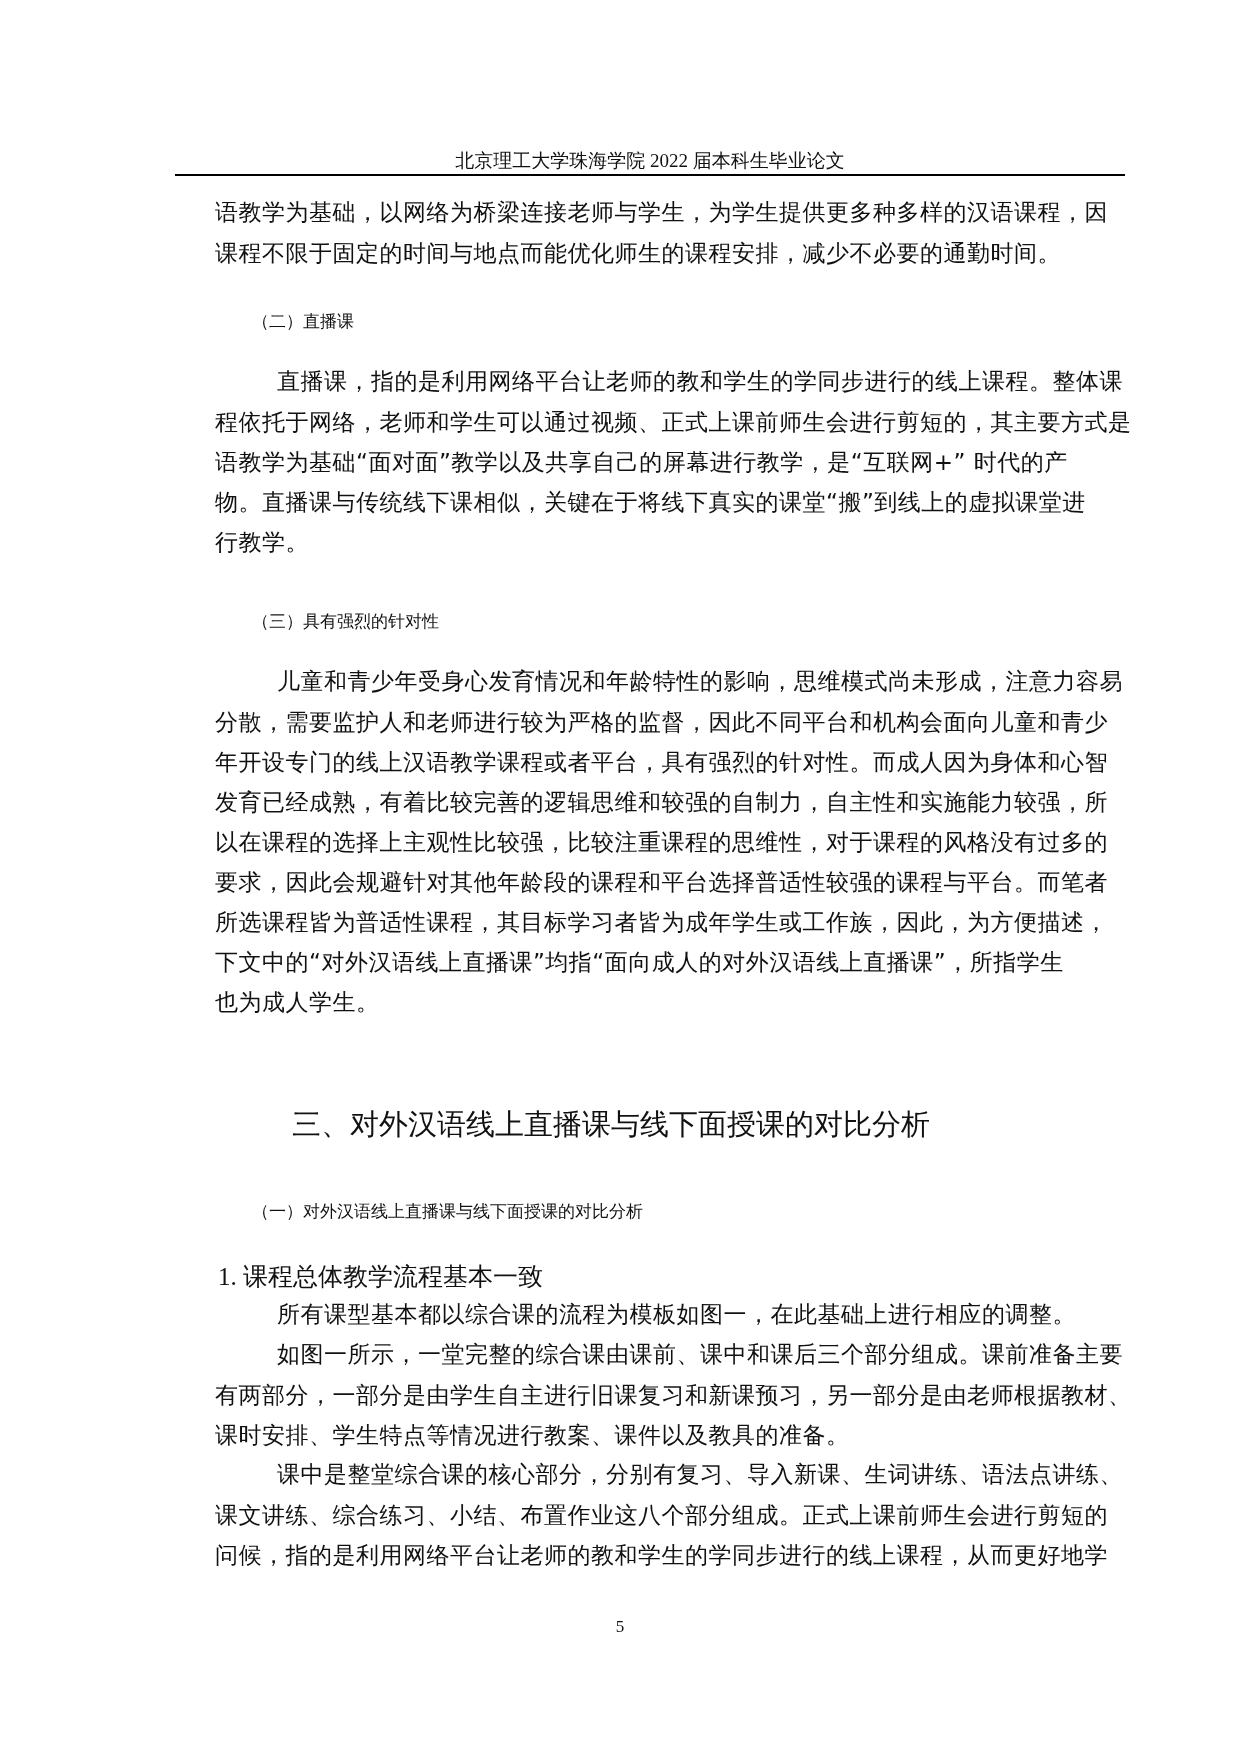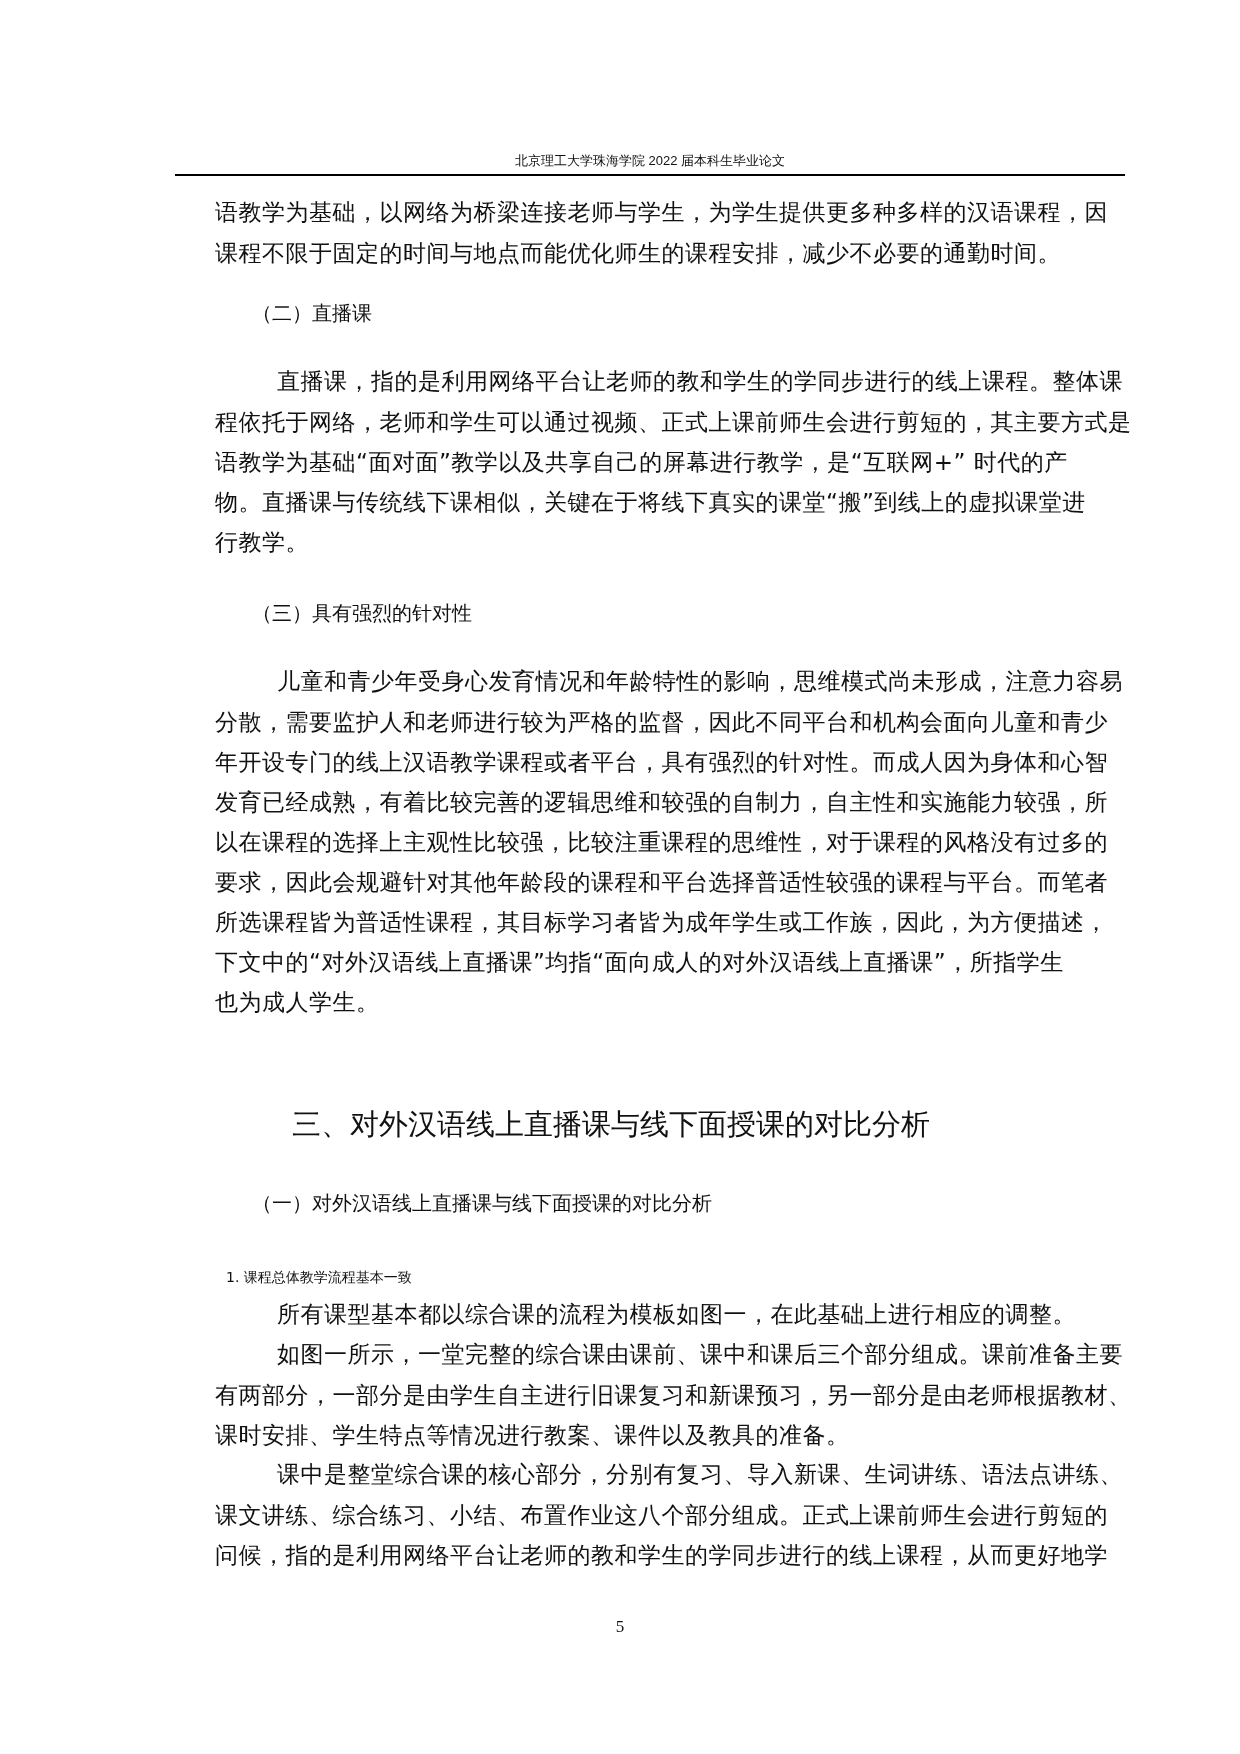--- a/index.html
+++ b/index.html
@@ -1,25 +1,25 @@
 <!DOCTYPE html>
 <html><head>
   <meta charset="utf-8">
   <style>
     html, body { margin: 0; padding: 0; background: #ffffff; }
     body { width: 1240px; height: 1754px; position: relative; overflow: hidden;
            font-family: "DejaVu Sans", "Liberation Sans", sans-serif; color: #111; }
     .page-header { position: absolute; left: 175px; top: 150px; width: 950px; text-align: center;
-                   font-family: Liberation Sans, sans-serif; font-size: 13px; line-height: 22px; }
+                   font-family: Liberation Serif, serif; font-size: 19px; line-height: 22px; }
     .header-rule { position: absolute; left: 175px; top: 174px; width: 950px; height: 2px; background: #000; }
     .line { position: absolute; left: 178px; white-space: nowrap; font-size: 23px; line-height: 30px; letter-spacing: 0.5px; margin-left: 37px; }
     .indent { left: 240px; font-family: Liberation Serif, serif; }
-    .h2 { position: absolute; left: 252px; white-space: nowrap; font-size: 20px; line-height: 32px; }
+    .h2 { position: absolute; left: 252px; white-space: nowrap; font-size: 17px; line-height: 32px; margin-top: 8px; }
     .h1 { position: absolute; left: 292px; white-space: nowrap; font-size: 29px; line-height: 36px; }
-    .h3 { position: absolute; left: 226px; white-space: nowrap; font-size: 14px; line-height: 28px; }
+    .h3 { position: absolute; left: 218px; white-space: nowrap; font-size: 25px; line-height: 28px; font-family: Liberation Serif, serif; }
     .page-number { position: absolute; left: 0; width: 1240px; top: 1617px; text-align: center;
                    font-family: "Liberation Serif", "DejaVu Serif", serif; font-size: 17px; }
   </style>
 </head>
 <body>
 
 <div class="page-header">北京理工大学珠海学院 2022 届本科生毕业论文</div>
 <div class="header-rule"></div>
 
 <div class="line" style="top:197px">语教学为基础，以网络为桥梁连接老师与学生，为学生提供更多种多样的汉语课程，因</div>

